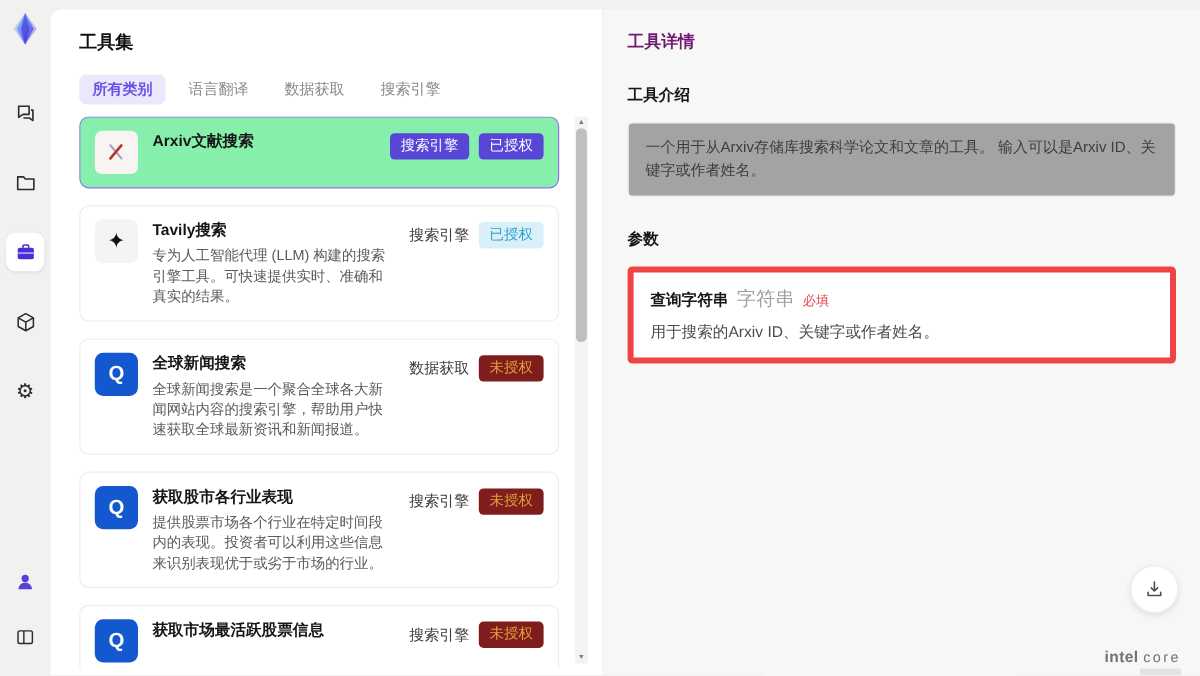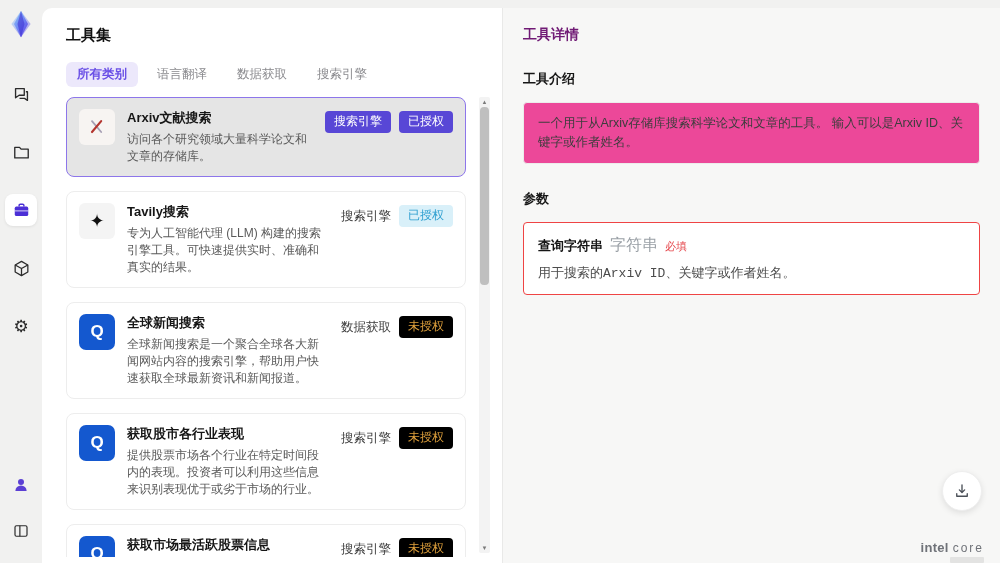--- a/index.html
+++ b/index.html
@@ -49,38 +49,38 @@
     cursor:pointer; white-space:nowrap;
   }
   .tab.active { background:#ece8fb; color:#6a50e6; font-weight:bold; }
 
   .tool-list { margin-top:10px; height:460px; overflow:hidden; position:relative; padding-right:36px; }
   .tool-card {
     background:#fff; border:1px solid #ededed; border-radius:8px;
     padding:11px 12px; margin-bottom:14px;
     display:flex; gap:12px; cursor:pointer;
   }
-  .tool-card.selected { background:#e5e5e5; border:1.5px solid #8d76ea;justify-content:space-between; }
+  .tool-card.selected { background:#86efac; border:1.5px solid #8d76ea;justify-content:space-between; }
   .tool-icon {
     width:36px; height:36px; border-radius:6px; background:#f4f4f4;
     display:flex; align-items:center; justify-content:center; flex-shrink:0;
     font-size:18px;
   }
   .tool-icon.arxiv { background:#f7f4f2; }
   .tool-icon.q { background:#1458cf; color:#fff; font-weight:bold; font-size:17px; border-radius:7px; }
   .tool-icon.star { color:#111; font-size:18px; }
   .tool-body { flex:1; min-width:0; }
   .tool-name { font-size:13px; font-weight:bold; color:#161616; margin-bottom:4px; }
   .tool-desc { font-size:12px; color:#5a5a5a; line-height:1.42; }
   .tool-tags { display:flex; gap:8px; align-items:flex-start; white-space:nowrap; padding-top:2px; }
   .cat-label { font-size:12.5px; color:#3c3c3c; font-weight:500; padding:3px 0; }
   .chip { font-size:12px; padding:3px 9px; border-radius:4px; line-height:1.3; }
   .chip-purple { background:#5847d6; color:#fff; font-weight:500; }
   .chip-blue { background:#d9f0f9; color:#2e9fd0; }
-  .chip-yellow { background:#000000; color:#dfa03c; }
+  .chip-yellow { background:#7f1d1d; color:#dfa03c; }
 
   
   .vscroll {
     position:absolute; top:0; bottom:4px; right:12px; width:11px;
     background:#f3f3f3; border-radius:2px;
   }
   .vscroll .arrow { position:absolute; left:0; width:11px; text-align:center; font-size:6px; color:#7a7a7a; line-height:8px; cursor:pointer; }
   .vscroll .arrow.up { top:1px; }
   .vscroll .arrow.down { bottom:1px; }
   .vscroll .thumb {
@@ -89,27 +89,26 @@
   }
 
   
   .detail-panel {
     flex:1; background:#f7f7f6; margin-top:8px;
     padding:18px 20px; position:relative; height:555px;
   }
   .detail-title { font-size:14px; font-weight:bold; color:#701a75; }
   .section-heading { font-size:13px; font-weight:bold; color:#161616; margin-top:26px; }
   .intro-box {
-    margin-top:14px; background:#ec4899; border:1px solid #ececeb; border-radius:4px;
+    margin-top:14px; background:#a3a3a3; border:1px solid #ececeb; border-radius:4px;
     padding:11px 14px; font-size:12.5px; color:#3d3d3d; line-height:1.5;
   }
   .param-box {
-    margin-top:14px; background:#fff; border:1px solid #ef4444; border-radius:4px;
+    margin-top:14px; background:#fff; border:5px solid #ef4444; border-radius:4px;
     padding:12px 14px;
-    font-family:Liberation Mono, monospace;
   }
   .param-head { display:flex; align-items:baseline; gap:7px; }
   .param-name { font-size:13px; font-weight:bold; color:#161616; }
   .param-type { font-size:16px; color:#9aa0a6; }
   .param-required { font-size:11px; color:#e5484d; }
   .param-desc { margin-top:8px; font-size:13px; color:#4c4c4c; }
 
   .fab {
     position:absolute; right:18px; bottom:52px;
     width:40px; height:40px; border-radius:50%;
@@ -204,21 +203,20 @@
 
     <div class="tool-card selected">
       <div class="tool-icon arxiv">
         <svg viewBox="0 0 24 24" width="20" height="20">
           <path d="M6 5l11 13" stroke="#a7a0b5" stroke-width="2.2" stroke-linecap="round"></path>
           <path d="M17 5L6 18" stroke="#b3352f" stroke-width="2.6" stroke-linecap="round"></path>
         </svg>
       </div>
       <div class="tool-body">
         <div class="tool-name">Arxiv文献搜索</div>
-        <div class="tool-desc">访问各个研究领域大量科学论文和文章的存储库。</div>
       </div>
       <div class="tool-tags">
         <span class="chip chip-purple">搜索引擎</span>
         <span class="chip chip-purple">已授权</span>
       </div>
     </div>
 
     <div class="tool-card">
       <div class="tool-icon star">✦</div>
       <div class="tool-body">

